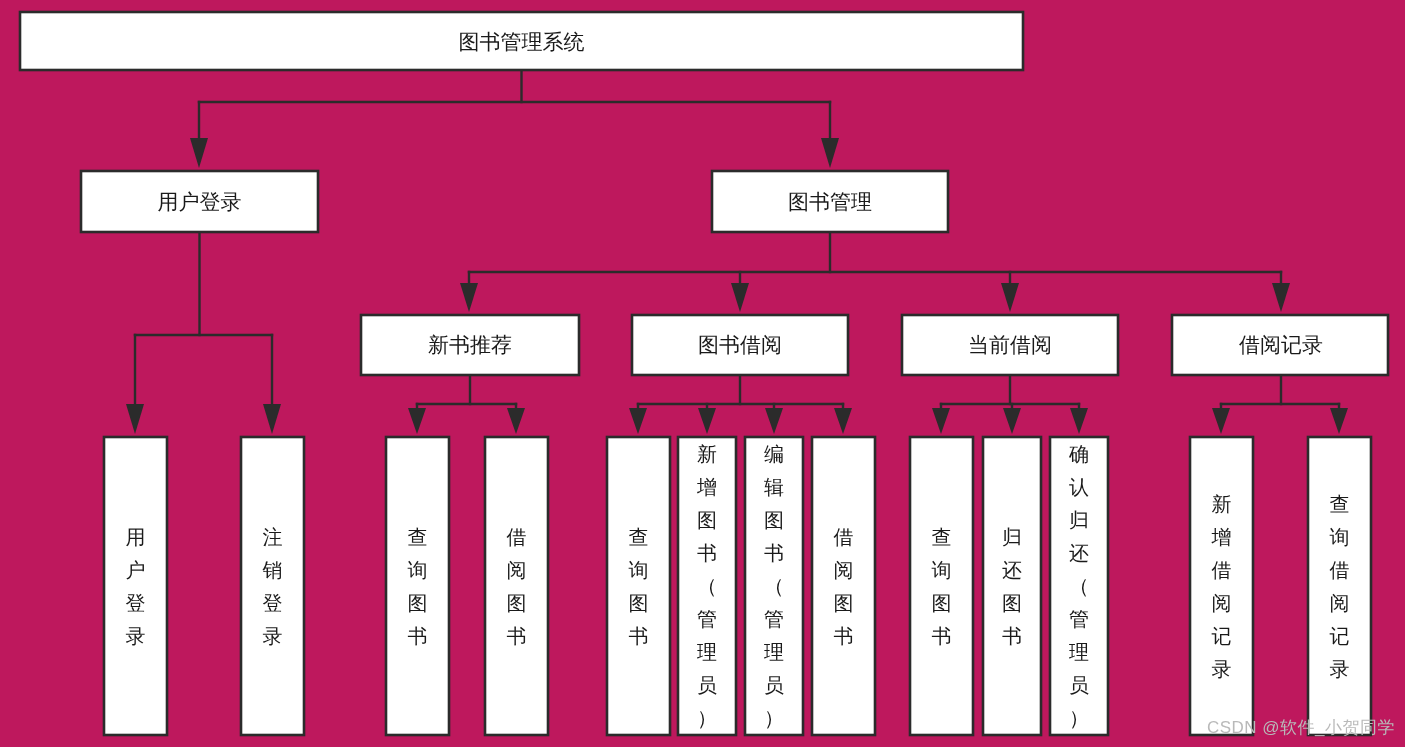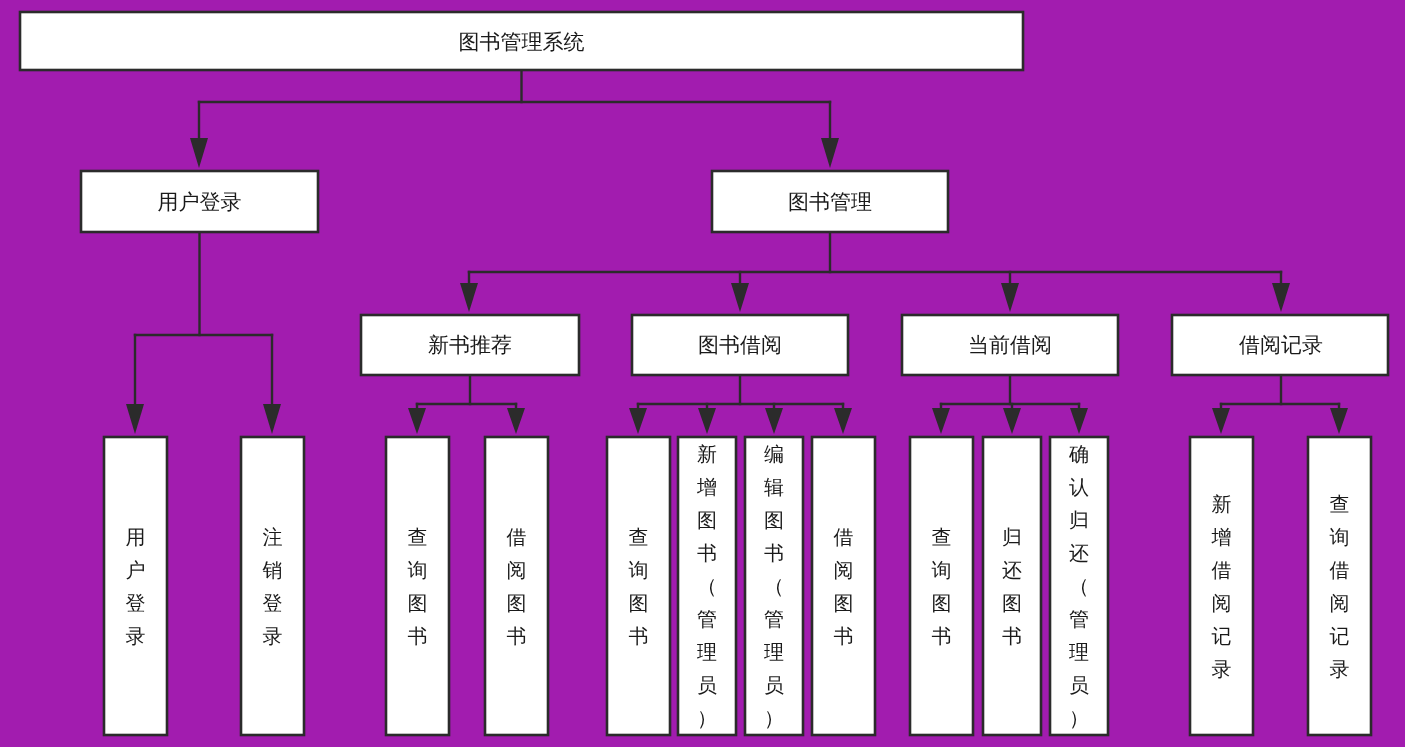--- a/index.html
+++ b/index.html
@@ -10,21 +10,21 @@
   body {
     width: 1405px;
     height: 747px;
     font-family: "Liberation Sans", "DejaVu Sans", sans-serif;
     overflow: hidden;
   }
   #diagram-root {
     position: relative;
     width: 1405px;
     height: 747px;
-    background: #a21caf;
+    background: #be185d;
   }
   svg#flow-svg {
     position: absolute;
     left: 0;
     top: 0;
     width: 1405px;
     height: 747px;
     display: block;
   }
   .node-box {
@@ -208,14 +208,15 @@
         <text class="node-label-v" x="843.5" y="543.76"><tspan x="843.5">借</tspan><tspan x="843.5" dy="33">阅</tspan><tspan x="843.5" dy="33">图</tspan><tspan x="843.5" dy="33">书</tspan></text>
         <text class="node-label-v" x="941.5" y="543.76"><tspan x="941.5">查</tspan><tspan x="941.5" dy="33">询</tspan><tspan x="941.5" dy="33">图</tspan><tspan x="941.5" dy="33">书</tspan></text>
         <text class="node-label-v" x="1012" y="543.76"><tspan x="1012">归</tspan><tspan x="1012" dy="33">还</tspan><tspan x="1012" dy="33">图</tspan><tspan x="1012" dy="33">书</tspan></text>
         <text class="node-label-v" x="1079" y="461.26"><tspan x="1079">确</tspan><tspan x="1079" dy="33">认</tspan><tspan x="1079" dy="33">归</tspan><tspan x="1079" dy="33">还</tspan><tspan x="1079" dy="33" style="letter-spacing:0">（</tspan><tspan x="1079" dy="33">管</tspan><tspan x="1079" dy="33">理</tspan><tspan x="1079" dy="33">员</tspan><tspan x="1079" dy="33" style="letter-spacing:0">）</tspan></text>
         <text class="node-label-v" x="1221.5" y="510.76"><tspan x="1221.5">新</tspan><tspan x="1221.5" dy="33">增</tspan><tspan x="1221.5" dy="33">借</tspan><tspan x="1221.5" dy="33">阅</tspan><tspan x="1221.5" dy="33">记</tspan><tspan x="1221.5" dy="33">录</tspan></text>
         <text class="node-label-v" x="1339.5" y="510.76"><tspan x="1339.5">查</tspan><tspan x="1339.5" dy="33">询</tspan><tspan x="1339.5" dy="33">借</tspan><tspan x="1339.5" dy="33">阅</tspan><tspan x="1339.5" dy="33">记</tspan><tspan x="1339.5" dy="33">录</tspan></text>
       </g>
 
   </svg>
 
+  <div class="watermark-text">CSDN @软件_小贺同学</div>
 
 </div>
 
 </body></html>

